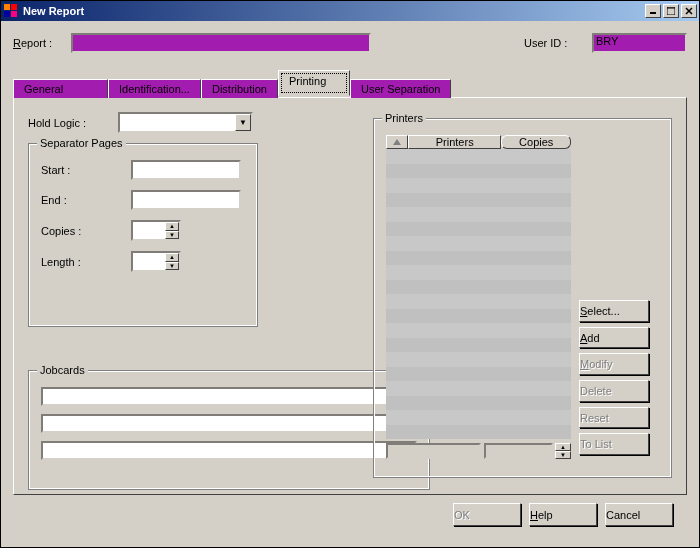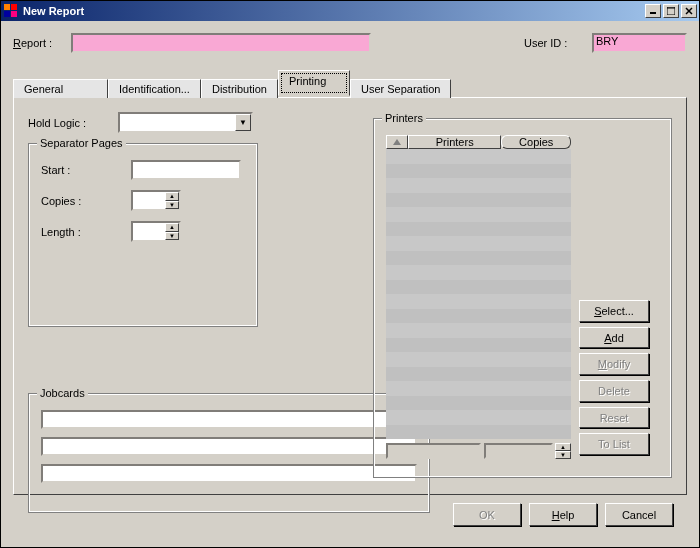--- a/index.html
+++ b/index.html
@@ -58,37 +58,37 @@
     position: relative;
   }
   .top-row {
     display: flex;
     align-items: center;
     margin-bottom: 18px;
   }
   .label { color: #000; }
   .underline-first::first-letter { text-decoration: underline; }
   .text-input {
-    background: #f9a8d4;
+    background: #a21caf;
     border: 2px inset #d4d0c8;
     height: 20px;
     padding: 0 2px;
   }
   .report-input { width: 300px; margin-left: 8px; }
   .userid-input { width: 95px; margin-left: 8px; }
   .tabs {
     display: flex;
     align-items: flex-end;
     position: relative;
     z-index: 2;
   }
   .tab {
     border: 1px solid #808080;
     border-bottom: none;
-    background: #e5e5e5;
+    background: #a21caf;
     padding: 3px 10px 3px 10px;
     margin-right: 0px;
     position: relative;
     top: 1px;
     border-top-color:#fff;
     border-left-color:#fff;
     border-right-color:#404040;
   }
   .tab.active {
     background: #d4d0c8;
@@ -192,21 +192,21 @@
   .footer-copies{flex:1;}
   .footer-spin{width:16px;display:flex;flex-direction:column;margin-left:2px;}
 
   .side-btns {
     width:70px; display:flex; flex-direction:column; gap:5px;
     margin-top: 165px;
   }
   .btn {
     height:22px; background:#d4d0c8;
     border:1px solid #fff; border-right-color:#404040; border-bottom-color:#404040;
-    display:flex;align-items:center;justify-content:center;
+    display:flex;align-items:center;justify-content:flex-start;
     box-shadow: 1px 1px 0 #000;
   }
   .btn-disabled { color:#808080; text-shadow:1px 1px 0 #fff; }
 
   .bottom-btns {
     display:flex; gap:8px; justify-content:flex-end;
     padding: 8px 14px 0 0;
   }
   .bottom-btn { width:68px; height:23px; }
 </style>
@@ -275,20 +275,24 @@
             </div>
           </div>
 
           <div class="groupbox" style="width:230px;height:184px">
             <span class="groupbox-legend">Separator Pages</span>
             <div class="field-row">
               <span class="field-label">Start :</span>
               <div class="sep-input"></div>
             </div>
             <div class="field-row">
+              <span class="field-label">End :</span>
+              <div class="sep-input"></div>
+            </div>
+            <div class="field-row">
               <span class="field-label">Copies :</span>
               <div class="spinner">
                 <div class="spinner-text"></div>
                 <div class="spinner-btns">
                     <div class="spinner-btn">▲</div>
                     <div class="spinner-btn">▼</div>
                   </div>
               </div>
             </div>
             <div class="field-row">
@@ -296,21 +300,21 @@
               <div class="spinner">
                 <div class="spinner-text"></div>
                 <div class="spinner-btns">
                     <div class="spinner-btn">▲</div>
                     <div class="spinner-btn">▼</div>
                   </div>
               </div>
             </div>
           </div>
 
-          <div class="groupbox" style="width:402px;height:120px;margin-top:66px">
+          <div class="groupbox" style="width:402px;height:120px;margin-top:43px">
             <span class="groupbox-legend">Jobcards</span>
             <div class="jobcards-input"></div>
             <div class="jobcards-input"></div>
             <div class="jobcards-input"></div>
           </div>
         </div>
 
         <div class="right-col">
           <div class="groupbox printers-group">
             <span class="groupbox-legend">Printers</span>

